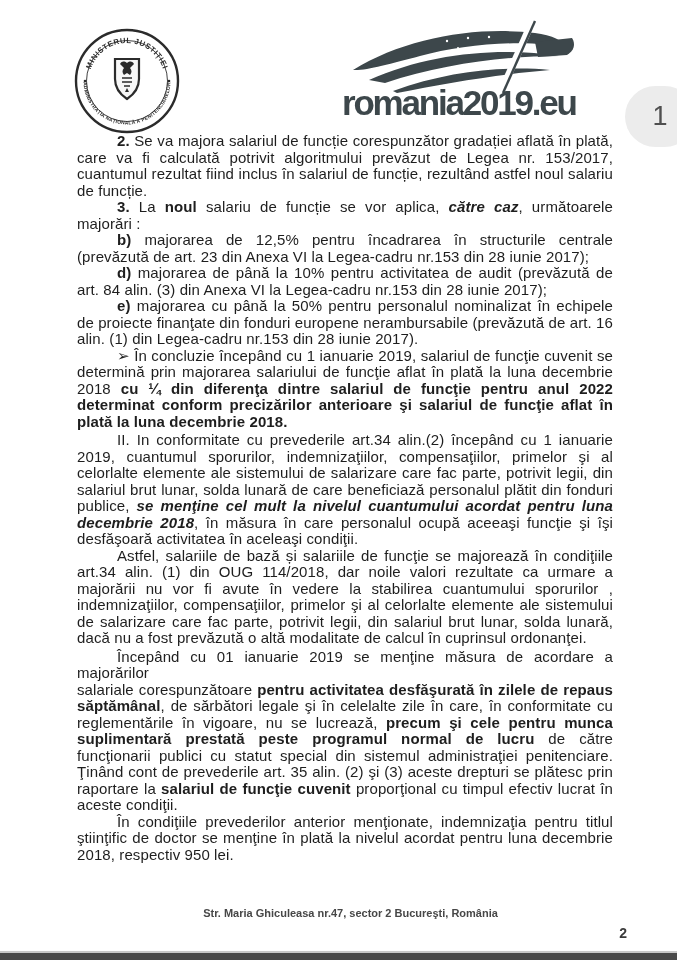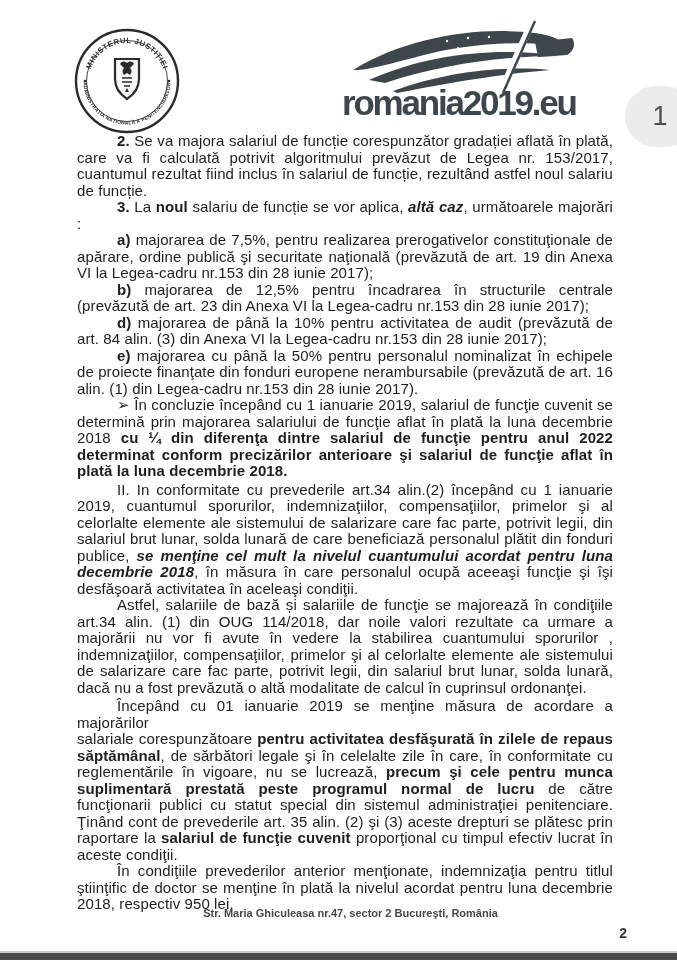--- a/index.html
+++ b/index.html
@@ -98,22 +98,21 @@
       <text x="125" y="97" font-size="35" font-weight="bold" text-anchor="middle" textLength="236" fill="#3d474b">romania2019.eu</text>
     </svg>
 
     <div class="page-tab">
       <span>1</span>
     </div>
   </div>
 
   <div class="content">
       <p class="indent"><span class="b">2. </span><span>Se va majora salariul de funcție corespunzător gradației aflată în plată, care va fi calculată potrivit algoritmului prevăzut de Legea nr. 153/2017, cuantumul rezultat fiind inclus în salariul de funcție, rezultând astfel noul salariu de funcție.</span></p>
-      <p class="indent"><span class="b">3. </span><span>La </span><span class="b">noul</span><span> salariu de funcție se vor aplica, </span><span class="bi">altă caz</span><span>, următoarele majorări :</span></p>
-      <p class="indent"><span class="b">a) </span><span>majorarea de 7,5%, pentru realizarea prerogativelor constituţionale de apărare, ordine publică şi securitate naţională (prevăzută de art. 19 din Anexa VI la Legea-cadru nr.153 din 28 iunie 2017);</span></p>
+      <p class="indent"><span class="b">3. </span><span>La </span><span class="b">noul</span><span> salariu de funcție se vor aplica, </span><span class="bi">către caz</span><span>, următoarele majorări :</span></p>
       <p class="indent"><span class="b">b) </span><span>majorarea de 12,5% pentru încadrarea în structurile centrale (prevăzută de art. 23 din Anexa VI la Legea-cadru nr.153 din 28 iunie 2017);</span></p>
       <p class="indent"><span class="b">d) </span><span>majorarea de până la 10% pentru activitatea de audit (prevăzută de art. 84 alin. (3) din Anexa VI la Legea-cadru nr.153 din 28 iunie 2017);</span></p>
       <p class="indent"><span class="b">e) </span><span>majorarea cu până la 50% pentru personalul nominalizat în echipele de proiecte finanţate din fonduri europene nerambursabile (prevăzută de art. 16 alin. (1) din Legea-cadru nr.153 din 28 iunie 2017).</span></p>
       <p class="indent"><span>➢ În concluzie începând cu 1 ianuarie 2019, salariul de funcţie cuvenit se determină prin majorarea salariului de funcţie aflat în plată la luna decembrie 2018 </span><span class="b">cu ¼ din diferenţa dintre salariul de funcţie pentru anul 2022 determinat conform precizărilor anterioare şi salariul de funcţie aflat în plată la luna decembrie 2018.</span></p>
       <p class="indent gap-lg"><span>II. In conformitate cu prevederile art.34 alin.(2) începând cu 1 ianuarie 2019, cuantumul sporurilor, indemnizaţiilor, compensaţiilor, primelor şi al celorlalte elemente ale sistemului de salarizare care fac parte, potrivit legii, din salariul brut lunar, solda lunară de care beneficiază personalul plătit din fonduri publice, </span><span class="bi">se menţine cel mult la nivelul cuantumului acordat pentru luna decembrie 2018</span><span>, în măsura în care personalul ocupă aceeaşi funcţie şi îşi desfăşoară activitatea în aceleaşi condiţii.</span></p>
       <p class="indent"><span>Astfel, salariile de bază și salariile de funcţie se majorează în condiţiile art.34 alin. (1) din OUG 114/2018, dar noile valori rezultate ca urmare a majorării nu vor fi avute în vedere la stabilirea cuantumului sporurilor , indemnizaţiilor, compensaţiilor, primelor şi al celorlalte elemente ale sistemului de salarizare care fac parte, potrivit legii, din salariul brut lunar, solda lunară, dacă nu a fost prevăzută o altă modalitate de calcul în cuprinsul ordonanţei.</span></p>
       <p class="indent gap-lg"><span>Începând cu 01 ianuarie 2019 se menţine măsura de acordare a majorărilor</span></p>
       <p><span>salariale corespunzătoare </span><span class="b">pentru activitatea desfăşurată în zilele de repaus săptămânal</span><span>, de sărbători legale şi în celelalte zile în care, în conformitate cu reglementările în vigoare, nu se lucrează, </span><span class="b">precum şi cele pentru munca suplimentară prestată peste programul normal de lucru</span><span> de către funcţionarii publici cu statut special din sistemul administraţiei penitenciare. Ţinând cont de prevederile art. 35 alin. (2) şi (3) aceste drepturi se plătesc prin raportare la </span><span class="b">salariul de funcţie cuvenit</span><span> proporţional cu timpul efectiv lucrat în aceste condiţii.</span></p>
       <p class="indent"><span>În condiţiile prevederilor anterior menţionate, indemnizaţia pentru titlul ştiinţific de doctor se menţine în plată la nivelul acordat pentru luna decembrie 2018, respectiv 950 lei.</span></p>
     </div>

